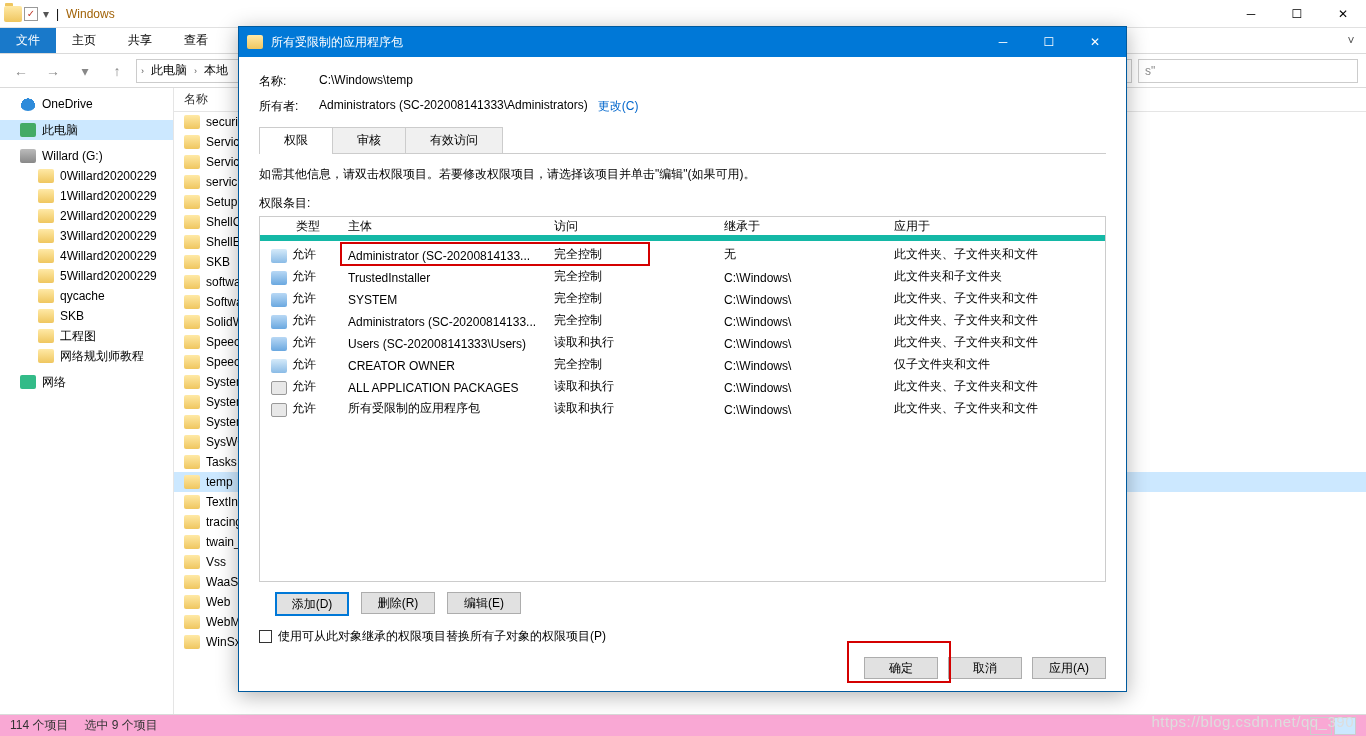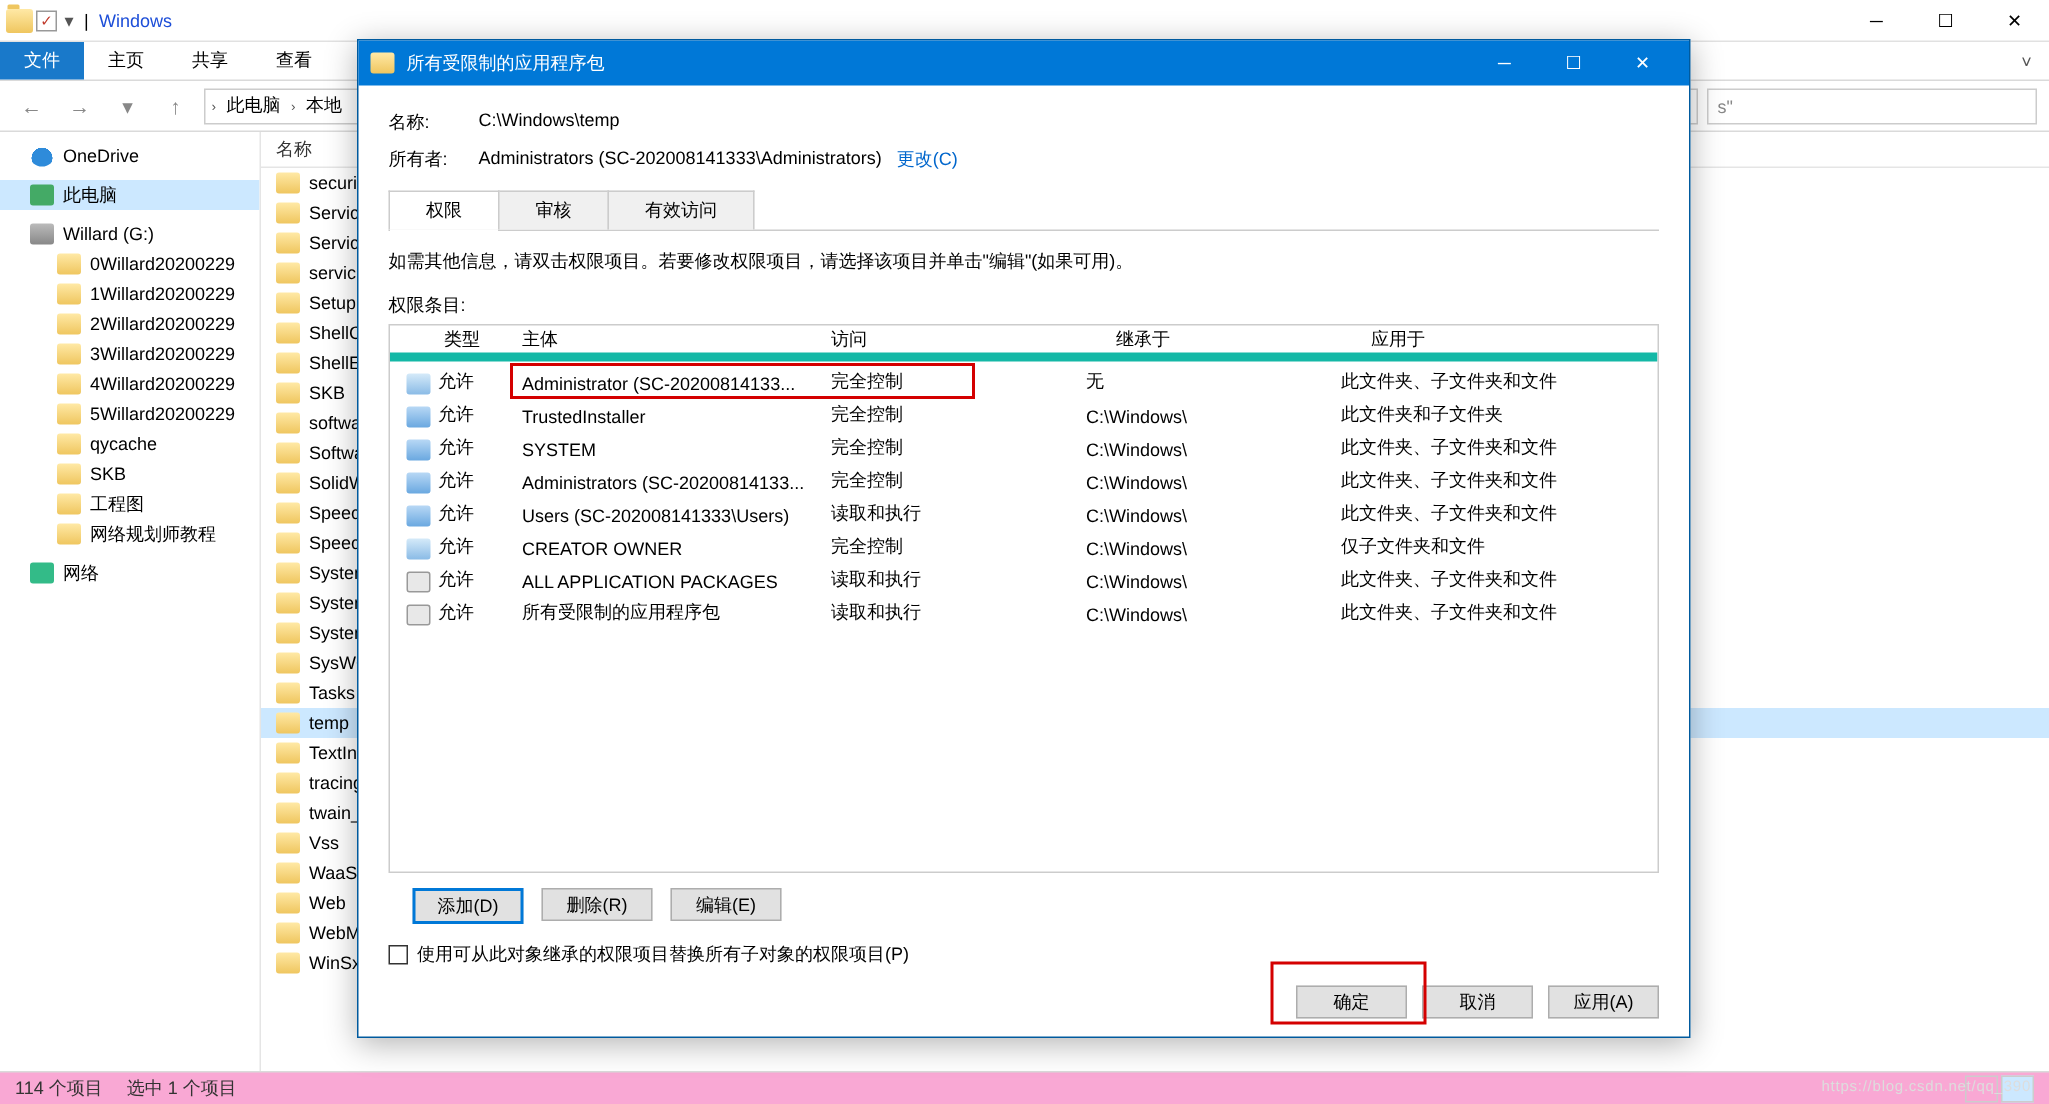--- a/index.html
+++ b/index.html
@@ -6,21 +6,21 @@
 body { background: #fff; width: 1366px; height: 736px; overflow: hidden; position: relative; }
 
 
 .titlebar { height: 28px; background: #fff; display: flex; align-items: center; border-bottom: 1px solid #e1e1e1; }
 .titlebar .qat { display: flex; align-items: center; gap: 2px; padding: 0 4px; }
 .titlebar .qat .folder-ic { width: 18px; height: 16px; background: linear-gradient(#ffe9a6,#efc65f); border-radius: 2px; position:relative; }
 .titlebar .qat .folder-ic::before { content:""; position:absolute; top:-3px; left:1px; width:8px; height:3px; background:#efc65f; border-radius:1px 1px 0 0;}
 .titlebar .qat .check { width:14px; height:14px; border:1px solid #999; display:flex; align-items:center; justify-content:center; color:#c0392b; font-size:10px; }
 .titlebar .qat .dd { width:12px; text-align:center; color:#555; }
 .titlebar .sep { width:6px; }
-.titlebar .title { padding-left: 4px; color:#1d4ed8; }
+.titlebar .title { padding-left: 4px; color:#a16207; }
 .titlebar .wincontrols { margin-left:auto; display:flex; }
 .titlebar .wincontrols div { width:46px; height:28px; display:flex; align-items:center; justify-content:center; color:#000; }
 
 
 .ribbon { height: 26px; display:flex; align-items:stretch; border-bottom:1px solid #dadada; }
 .ribbon .file { background:#1979ca; color:#fff; padding:0 16px; display:flex; align-items:center; }
 .ribbon .tab { padding:0 16px; display:flex; align-items:center; color:#000; }
 .ribbon .chev { margin-left:auto; width:30px; display:flex; align-items:center; justify-content:center; color:#555; }
 
 
@@ -74,21 +74,21 @@
 .dialog .tabs .dtab.active::after { content:""; position:absolute; left:0; right:0; bottom:-1px; height:1px; background:#fff;}
 
 .dialog .hint { padding:12px 0 8px; }
 .dialog .sublbl { padding:4px 0; }
 
 .permtable { border:1px solid #ccc; flex:1; min-height:0; overflow:auto; }
 .permtable .phdr { display:flex; border-bottom:6px solid #14b8a6; height:24px; align-items:center; padding-left:36px; }
 .permtable .phdr div:nth-child(1){ width:52px; }
 .permtable .phdr div:nth-child(2){ width:206px; }
 .permtable .phdr div:nth-child(3){ width:170px; }
-.permtable .phdr div:nth-child(4){ width:170px;margin-left:20px; }
+.permtable .phdr div:nth-child(4){ width:170px; }
 .permtable .phdr div:nth-child(5){ flex:1; }
 .permtable .prow { display:flex; align-items:flex-end; height:22px; padding-left:6px; }
 .permtable .prow .picon { width:26px; display:flex; justify-content:center; }
 .permtable .prow .picon div { width:16px; height:14px; background:linear-gradient(#b8d8f5,#6aa8e0); border-radius:2px; position:relative;}
 .permtable .prow .picon.single div { background:linear-gradient(#d5eaf9,#8abbe6);}
 .permtable .prow .picon.pkg div { background:#e8e8e8; border:1px solid #999;}
 .permtable .prow .c1 { width:56px; }
 .permtable .prow .c2 { width:206px; white-space:nowrap; overflow:hidden; text-overflow:ellipsis; padding-right:6px;}
 .permtable .prow .c3 { width:170px; }
 .permtable .prow .c4 { width:170px; }
@@ -97,21 +97,21 @@
 .redbox1 { position:absolute; border:2px solid #d40000; pointer-events:none; }
 
 .dialog .btnrow { display:flex; gap:12px; padding:10px 16px 4px; }
 .dialog .btn { min-width:74px; height:22px; border:1px solid #adadad; background:#e1e1e1; display:inline-flex; align-items:center; justify-content:center; padding:0 10px; }
 .dialog .btn.primary { border:2px solid #0078d7; height:24px; }
 .dialog .chkrow { display:flex; align-items:center; gap:6px; padding:8px 0 4px; }
 .dialog .chkrow .chk { width:13px; height:13px; border:1px solid #333; }
 .dialog .footer { display:flex; justify-content:flex-end; gap:10px; padding:8px 0 0; }
 
 .redbox-footer { position:absolute; border:2px solid #d40000; pointer-events:none; }
-.watermark { position:absolute; right:12px; bottom:6px; color:#ddd; font-size:10px; letter-spacing:.5px; pointer-events:none;}
+.watermark { position:absolute; right:12px; bottom:6px; color:#ddd; font-size:15px; letter-spacing:.5px; pointer-events:none;}
 </style>
 </head>
 <body>
 
 <div class="titlebar">
   <div class="qat">
     <div class="folder-ic"></div>
     <div class="check">✓</div>
     <div class="dd">▾</div>
   </div>
@@ -322,21 +322,21 @@
         <div class="rowf">
           <div class="fic"></div>
           <span>WinSxS</span>
         </div>
       </div>
   </div>
 </div>
 
 <div class="statusbar">
   <span>114 个项目</span>
-  <span>选中 1 个项目</span>
+  <span>选中 9 个项目</span>
   <div class="views">
     <div></div>
     <div class="active"></div>
   </div>
 </div>
 
 <div class="dialog">
   <div class="dtitle">
     <div class="dicon"></div>
     <span>所有受限制的应用程序包</span>

